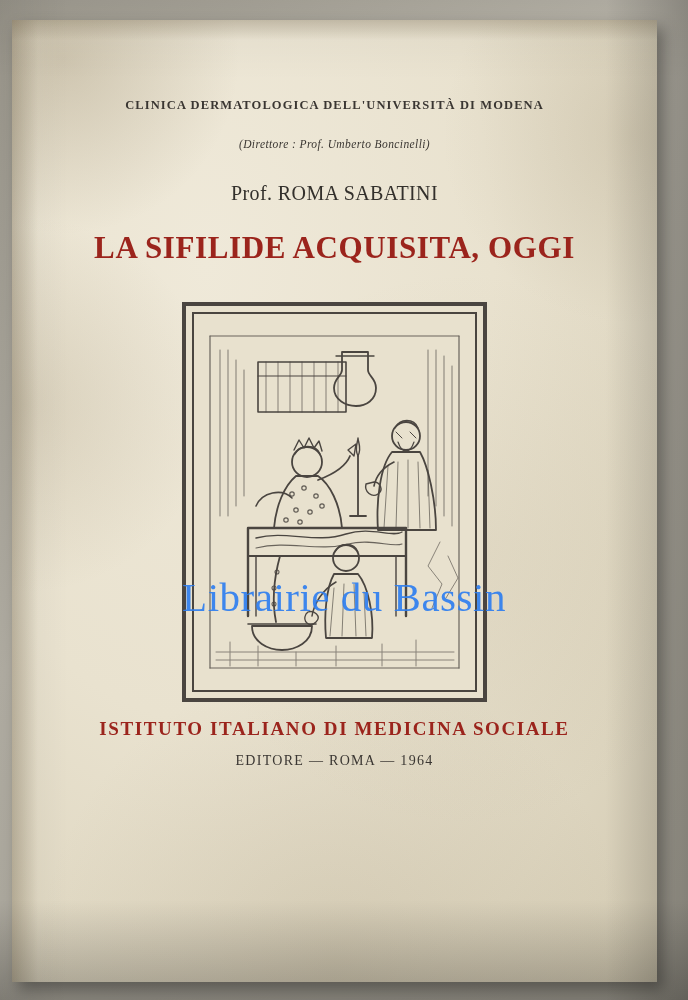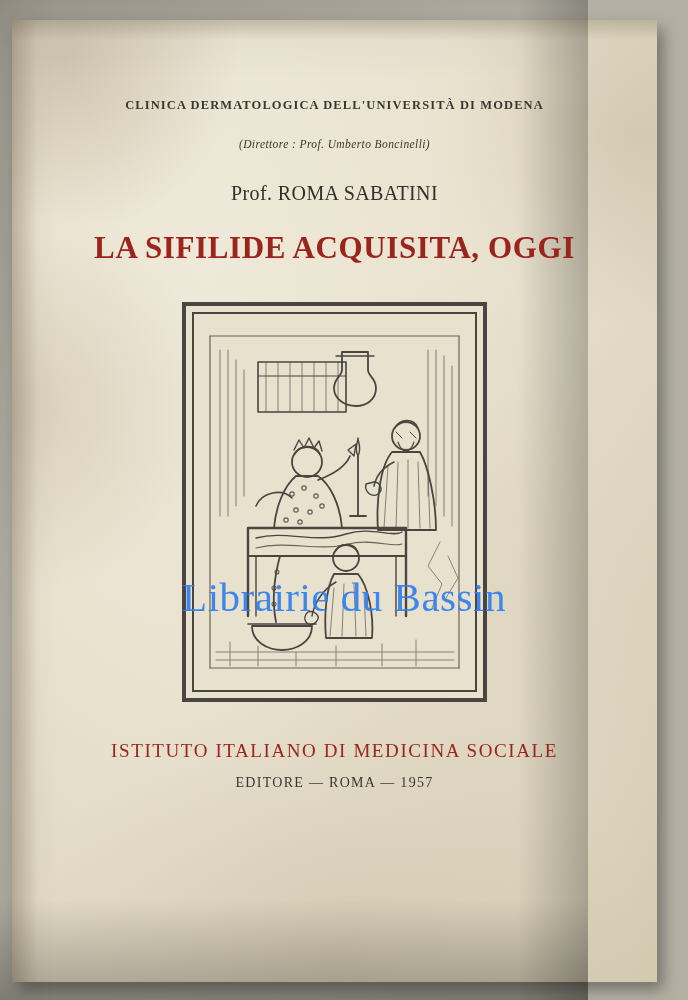--- a/index.html
+++ b/index.html
@@ -10,21 +10,21 @@
     width: 688px;
     height: 1000px;
     overflow: hidden;
     background: #b4b0a4;
     font-family: "Liberation Serif", serif;
   }
 
   
   #photo {
     position: relative;
-    width: 588px;
+    width: 688px;
     height: 1000px;
     background:
       linear-gradient(135deg, #9f9b90 0%, #b9b5aa 40%, #a8a498 100%);
   }
 
   
   #photo::after {
     content: "";
     position: absolute;
     inset: 0;
@@ -140,23 +140,23 @@
     position: absolute;
     inset: 10px;
     border: 2px solid #4a4540;
   }
   .illus-svg {
     position: absolute;
     inset: 14px;
   }
 
   .publisher {
-    margin-top: 38px;
+    margin-top: 16px;
     font-size: 19px;
-    font-weight: normal;
+    font-weight: bold;
     letter-spacing: 1.6px;
     color: #9b241c;
   }
   .imprint {
     margin-top: 13px;
     font-size: 14px;
     letter-spacing: 1.3px;
     color: #3a3632;
   }
 
@@ -316,20 +316,20 @@
             <g stroke-width="1" opacity="0.6">
               <path d="M244 226 L232 250 L246 268 L236 292"></path>
               <path d="M252 240 L262 262 L250 282"></path>
             </g>
           </g>
         </svg>
       </div>
 
       <div class="publisher">ISTITUTO ITALIANO DI MEDICINA SOCIALE</div>
 
-      <div class="imprint">EDITORE — ROMA — 1957</div>
+      <div class="imprint">EDITORE — ROMA — 1964</div>
 
     </div>
   </div>
 
   <div class="watermark">Librairie du Bassin</div>
 
 </div>
 
 </body></html>

